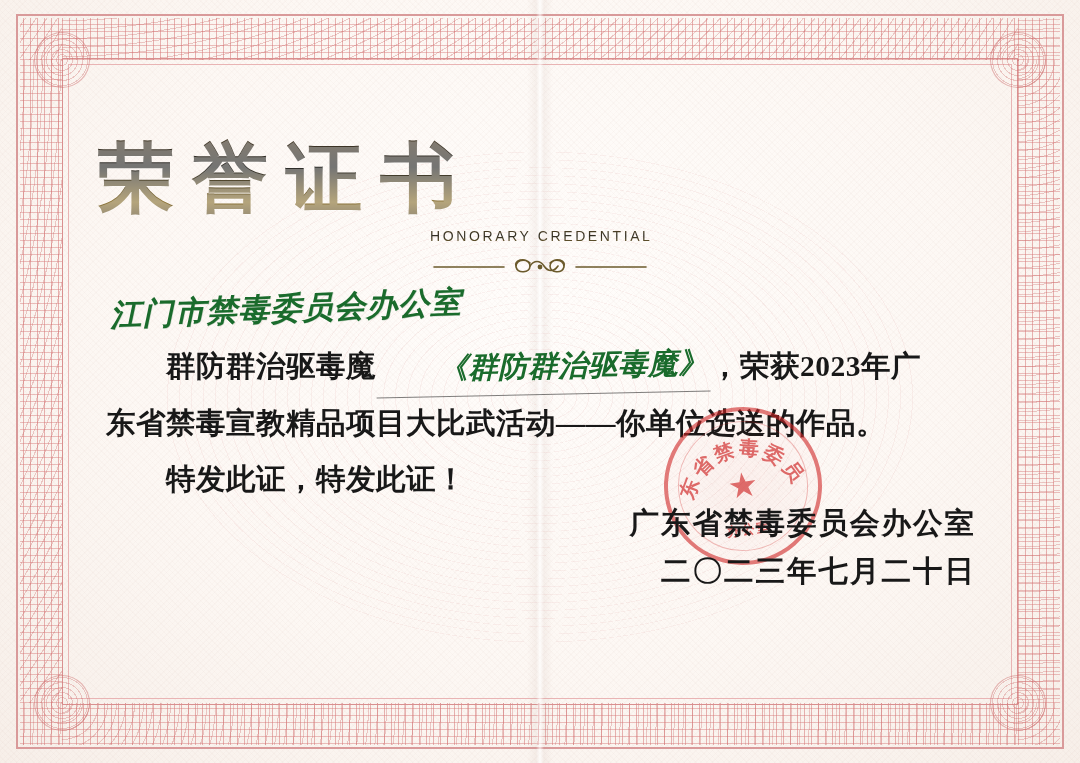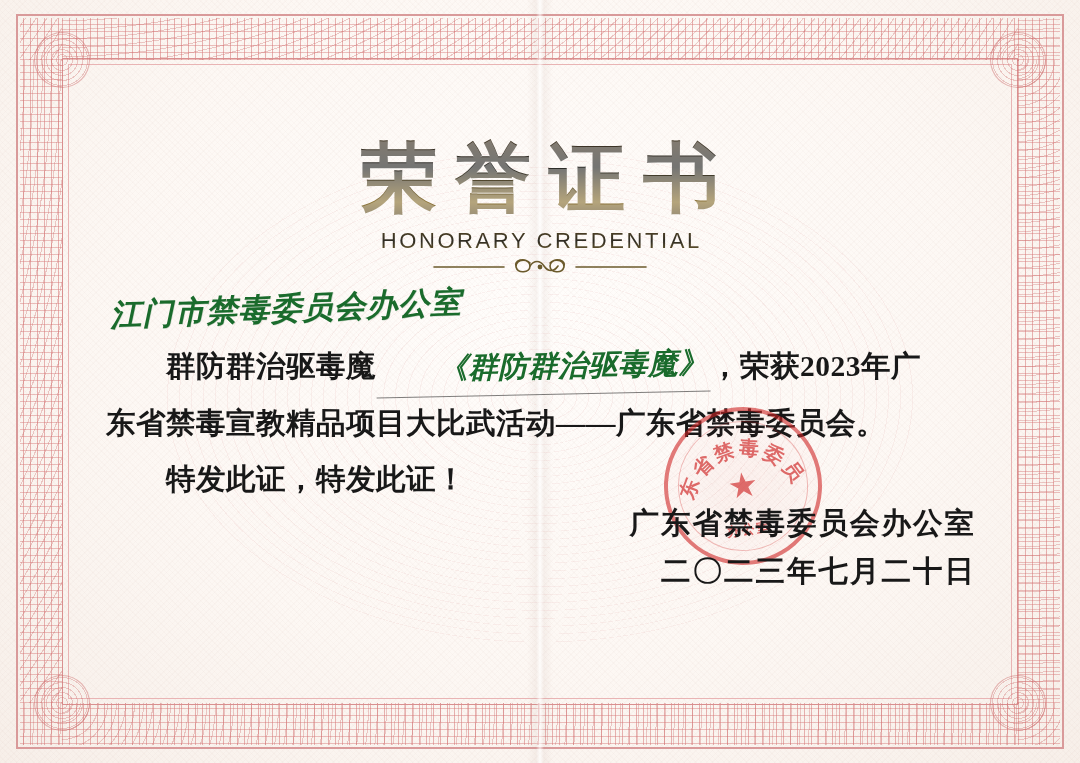--- a/index.html
+++ b/index.html
@@ -151,42 +151,41 @@
     top: 76px;
     right: 80px;
     bottom: 76px;
   }
 
   .title {
     position: absolute;
     left: 0;
     right: 0;
     top: 52px;
-    text-align: center;
     font-family: "Liberation Serif", serif;
     font-weight: bold;
     font-size: 76px;
     letter-spacing: 18px;
     text-indent: 18px;
     color: #1d1d1b;
     background: linear-gradient(to bottom, #4a3a22 0%, #2b2b29 38%, #8d7436 72%, #3a3224 100%);
     -webkit-background-clip: text;
     background-clip: text;
     -webkit-text-fill-color: transparent;
     text-shadow: 0 1px 0 rgba(255,255,255,0.35);
   }
 
   .subtitle {
     position: absolute;
     left: 0;
     right: 0;
     top: 152px;
     text-align: center;
     font-family: "Liberation Sans", sans-serif;
-    font-size: 22px;
+    font-size: 14px;
     letter-spacing: 2.6px;
     text-indent: 2.6px;
     color: #3a3122;
     background: linear-gradient(to bottom, #5b4a25 0%, #2f2c24 50%, #7d682f 100%);
     -webkit-background-clip: text;
     background-clip: text;
     -webkit-text-fill-color: transparent;
   }
 
   .flourish {
@@ -347,21 +346,21 @@
           <path d="M110 12 c4,-6 10,-6 14,0 c4,6 10,6 14,0"></path>
         </g>
         <circle cx="120" cy="13" r="2.4" fill="#6b5a2b"></circle>
       </svg>
     </div>
 
     <div class="recipient">江门市禁毒委员会办公室</div>
 
     <div class="body-text">
       <p class="indent"><span>群防群治驱毒魔</span><span class="work-title">《群防群治驱毒魔》</span><span>，荣获2023年广</span></p>
-      <p>东省禁毒宣教精品项目大比武活动——广东省禁毒委员会。</p>
+      <p>东省禁毒宣教精品项目大比武活动——你单位选送的作品。</p>
       <p class="indent">特发此证，特发此证！</p>
     </div>
 
     <div class="seal">
       <div class="seal-inner"></div>
       <svg class="seal-arc" viewBox="0 0 158 158" aria-hidden="true">
         <defs>
           <path id="sealArcPath" d="M 24,92 A 56,56 0 0 1 134,92" fill="none"></path>
         </defs>
         <text>

